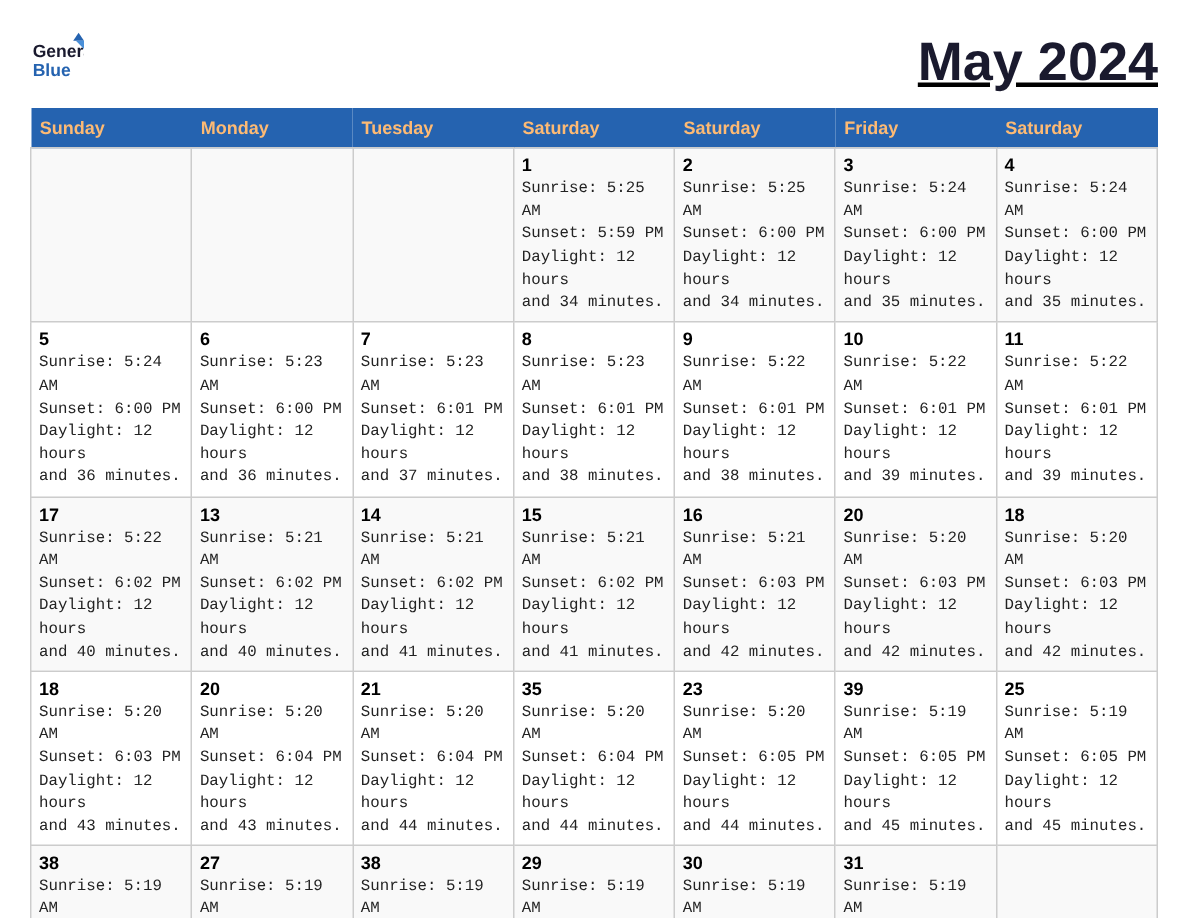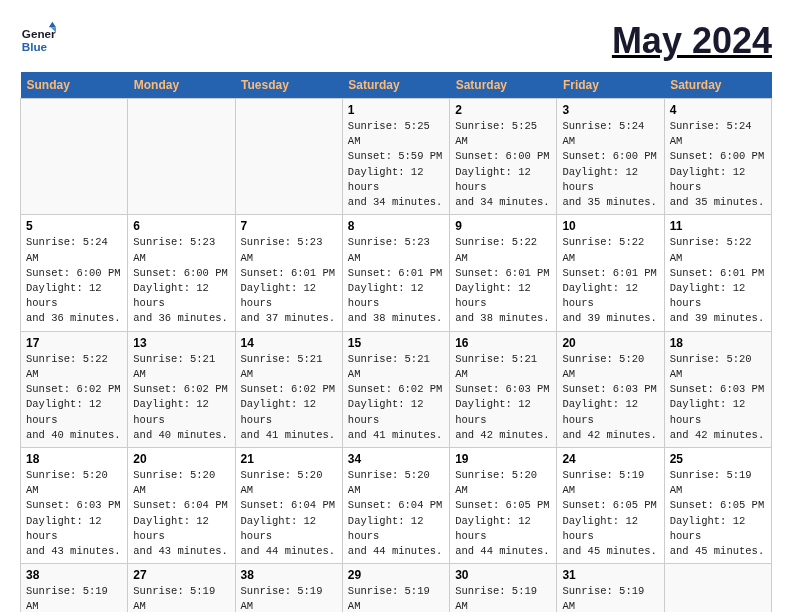--- a/index.html
+++ b/index.html
@@ -196,29 +196,29 @@
         </td>
         <td>
           <span class="day-num">20</span>
           <div class="day-info">Sunrise: 5:20 AM<br>Sunset: 6:04 PM<br>Daylight: 12 hours<br>and 43 minutes.</div>
         </td>
         <td>
           <span class="day-num">21</span>
           <div class="day-info">Sunrise: 5:20 AM<br>Sunset: 6:04 PM<br>Daylight: 12 hours<br>and 44 minutes.</div>
         </td>
         <td>
-          <span class="day-num">34</span>
+          <span class="day-num">35</span>
           <div class="day-info">Sunrise: 5:20 AM<br>Sunset: 6:04 PM<br>Daylight: 12 hours<br>and 44 minutes.</div>
         </td>
         <td>
-          <span class="day-num">19</span>
+          <span class="day-num">23</span>
           <div class="day-info">Sunrise: 5:20 AM<br>Sunset: 6:05 PM<br>Daylight: 12 hours<br>and 44 minutes.</div>
         </td>
         <td>
-          <span class="day-num">24</span>
+          <span class="day-num">39</span>
           <div class="day-info">Sunrise: 5:19 AM<br>Sunset: 6:05 PM<br>Daylight: 12 hours<br>and 45 minutes.</div>
         </td>
         <td>
           <span class="day-num">25</span>
           <div class="day-info">Sunrise: 5:19 AM<br>Sunset: 6:05 PM<br>Daylight: 12 hours<br>and 45 minutes.</div>
         </td>
       </tr>
       <tr>
         <td>
           <span class="day-num">38</span>

